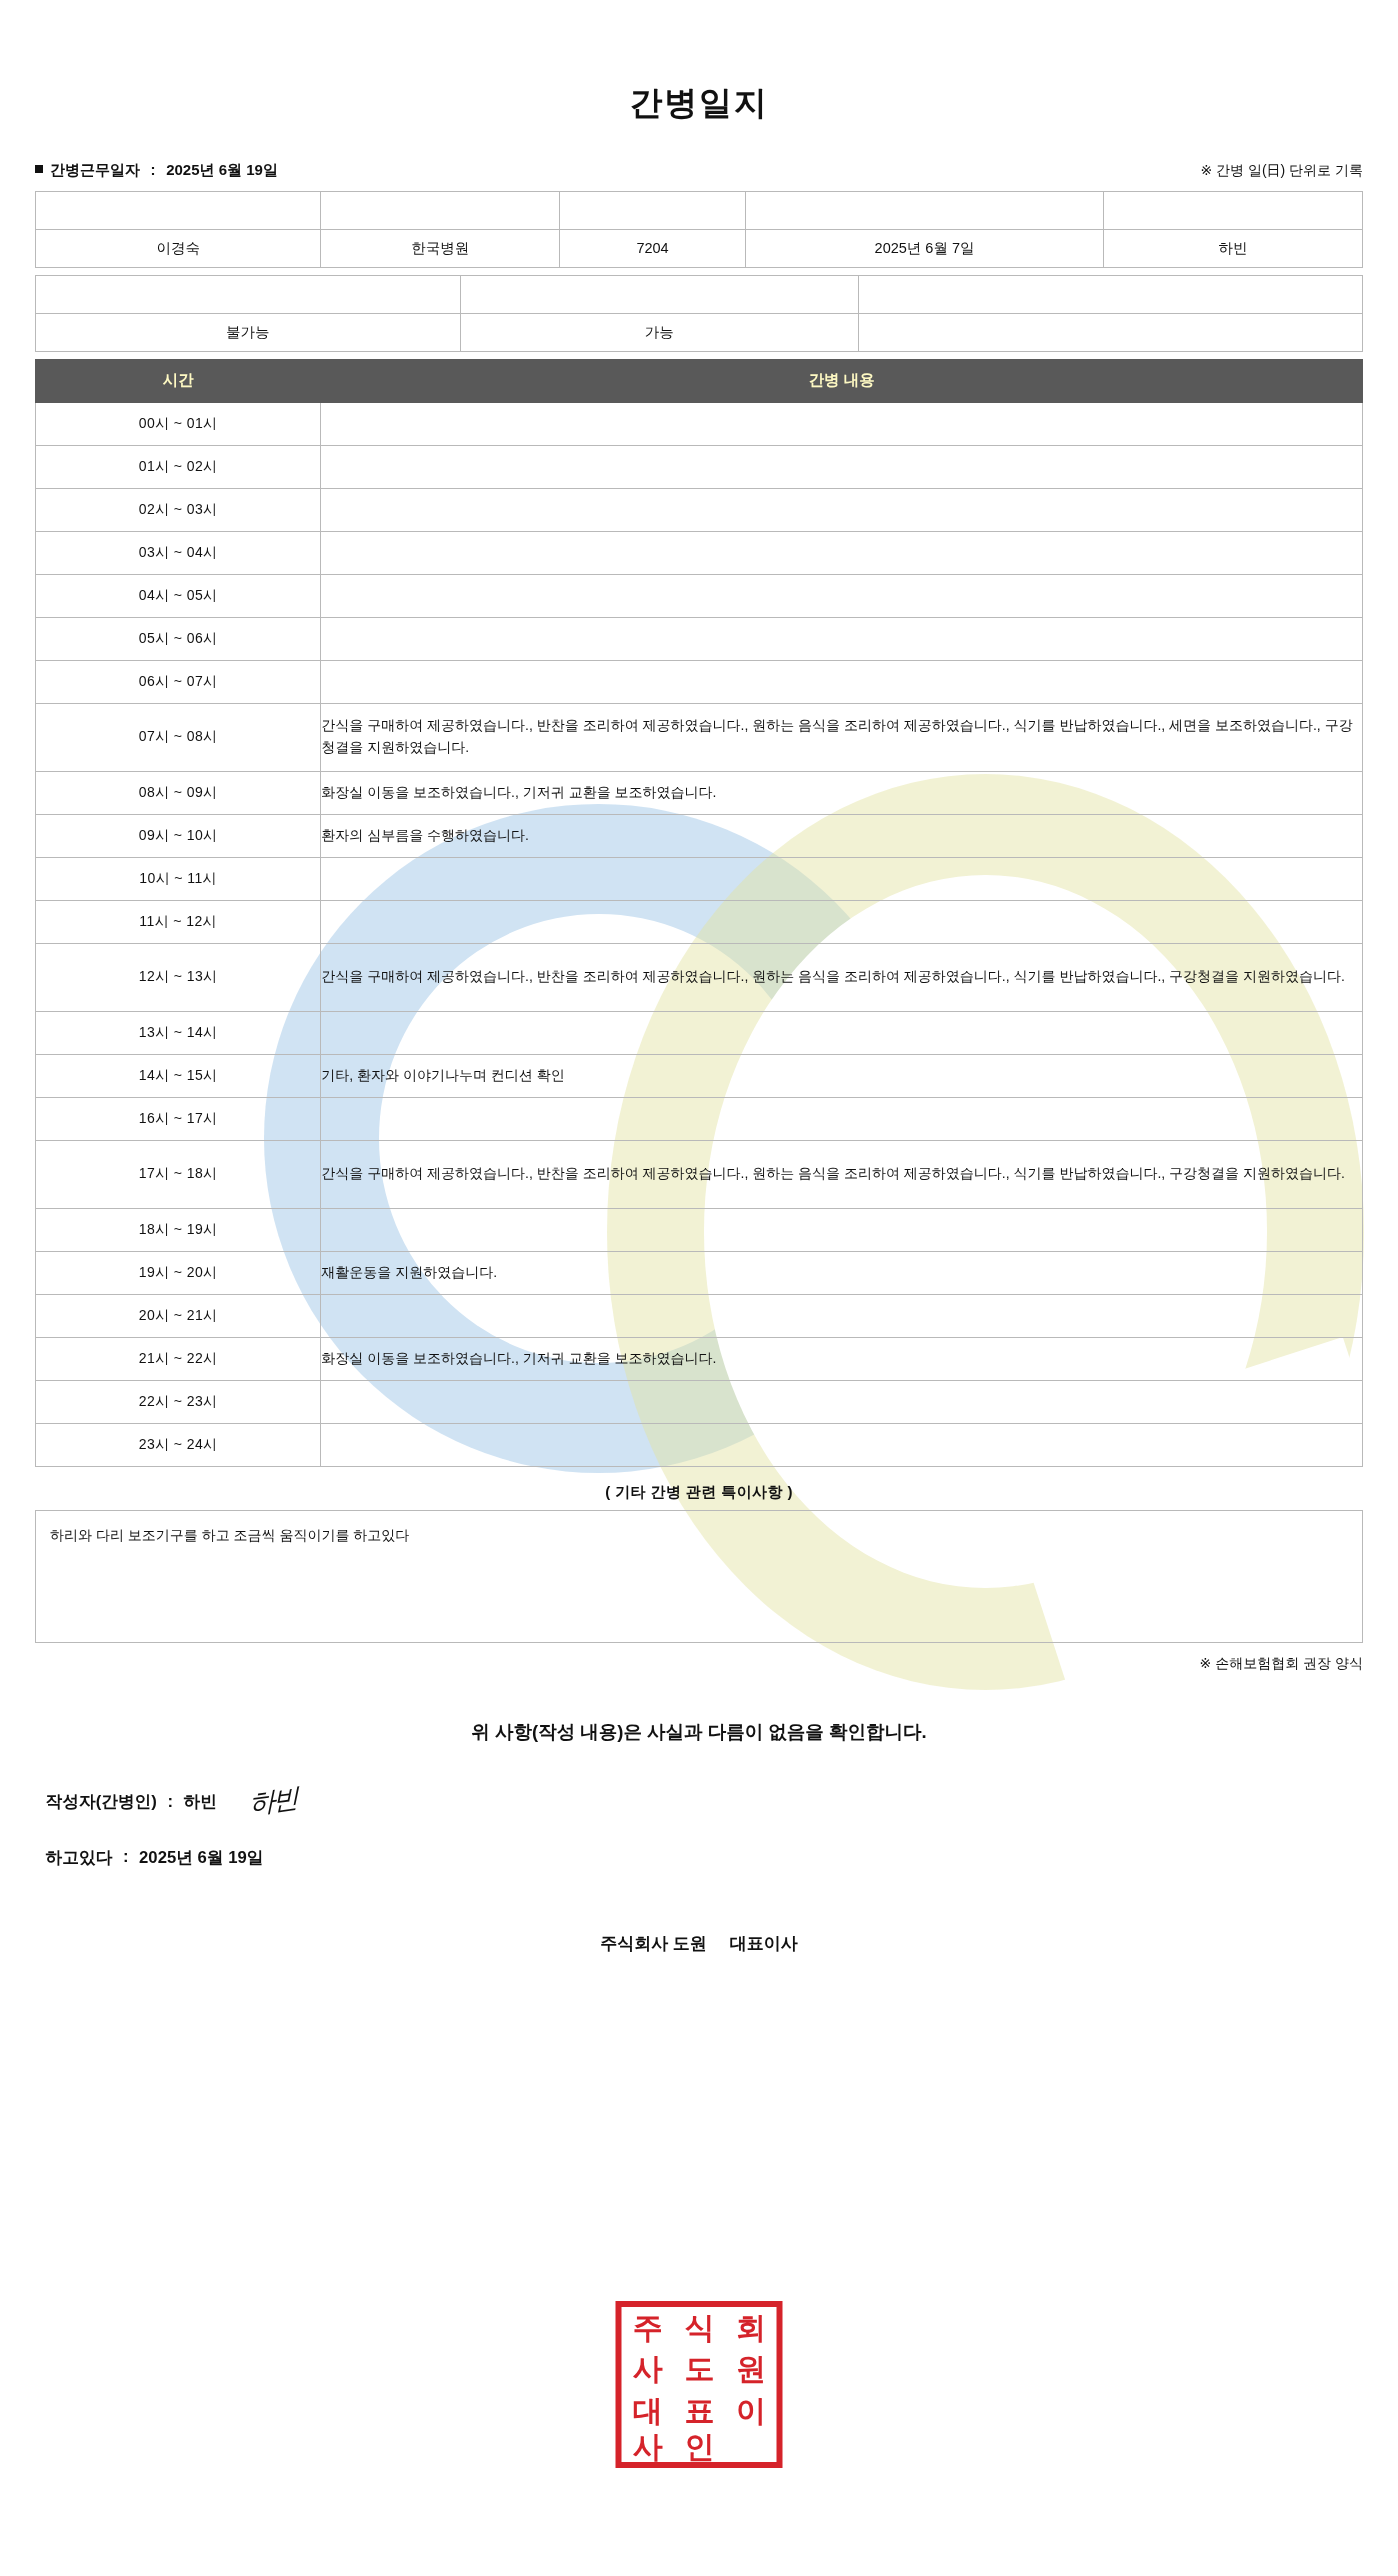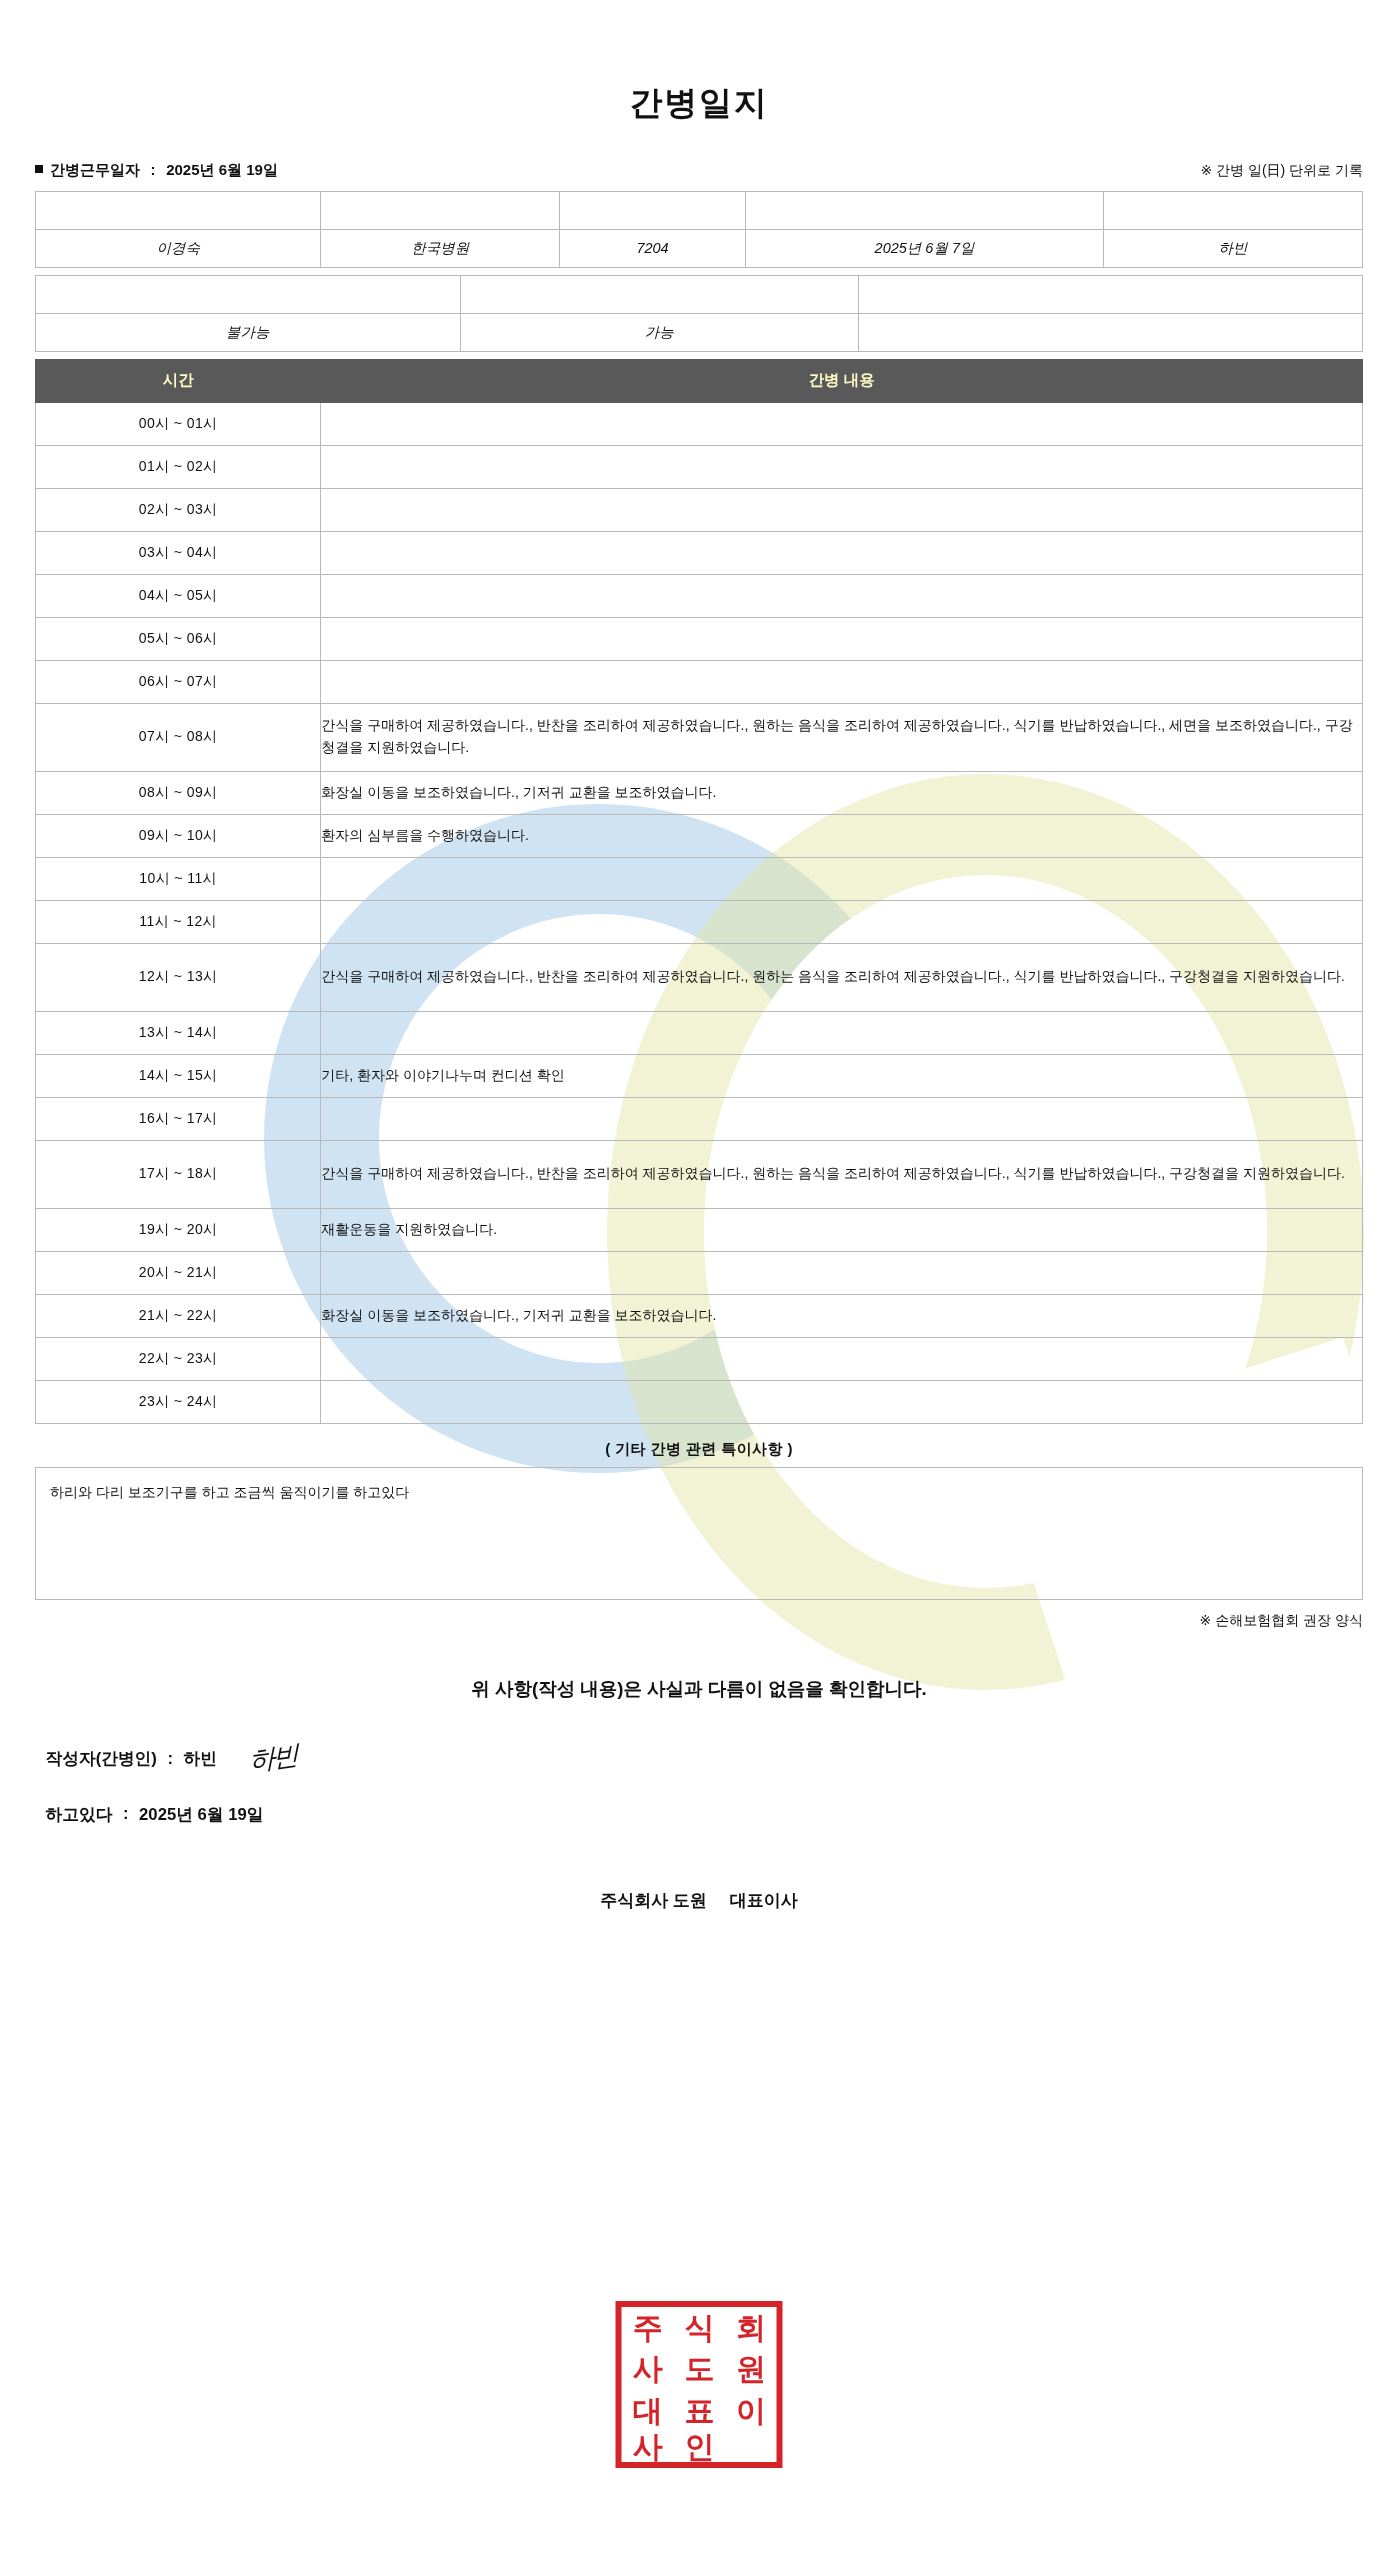--- a/index.html
+++ b/index.html
@@ -93,21 +93,20 @@
     vertical-align: 1.8px;
   }
   .meta-left .sep { margin: 0 10.6px; font-weight: bold; }
   .meta-right { font-size: 14px; }
 
   table.grid {
     width: 100%;
     border-collapse: collapse;
     table-layout: fixed;
     background: transparent;
-    font-style: italic;
   }
   table.grid td, table.grid th {
     border: 0.9px solid #b9b9b9;
     font-size: 14.5px;
     text-align: center;
     padding: 0;
     height: 37px;
     background: transparent;
   }
   thead th, td.hdr {
@@ -387,20 +386,24 @@
           </tr>
           <tr>
             <td class="time-cell">16시 ~ 17시</td>
             <td class="note-cell"></td>
           </tr>
           <tr class="tall">
             <td class="time-cell">17시 ~ 18시</td>
             <td class="note-cell">간식을 구매하여 제공하였습니다., 반찬을 조리하여 제공하였습니다., 원하는 음식을 조리하여 제공하였습니다., 식기를 반납하였습니다., 구강청결을 지원하였습니다.</td>
           </tr>
           <tr>
+            <td class="time-cell">18시 ~ 19시</td>
+            <td class="note-cell"></td>
+          </tr>
+          <tr>
             <td class="time-cell">19시 ~ 20시</td>
             <td class="note-cell">재활운동을 지원하였습니다.</td>
           </tr>
           <tr>
             <td class="time-cell">20시 ~ 21시</td>
             <td class="note-cell"></td>
           </tr>
           <tr>
             <td class="time-cell">21시 ~ 22시</td>
             <td class="note-cell">화장실 이동을 보조하였습니다., 기저귀 교환을 보조하였습니다.</td>

